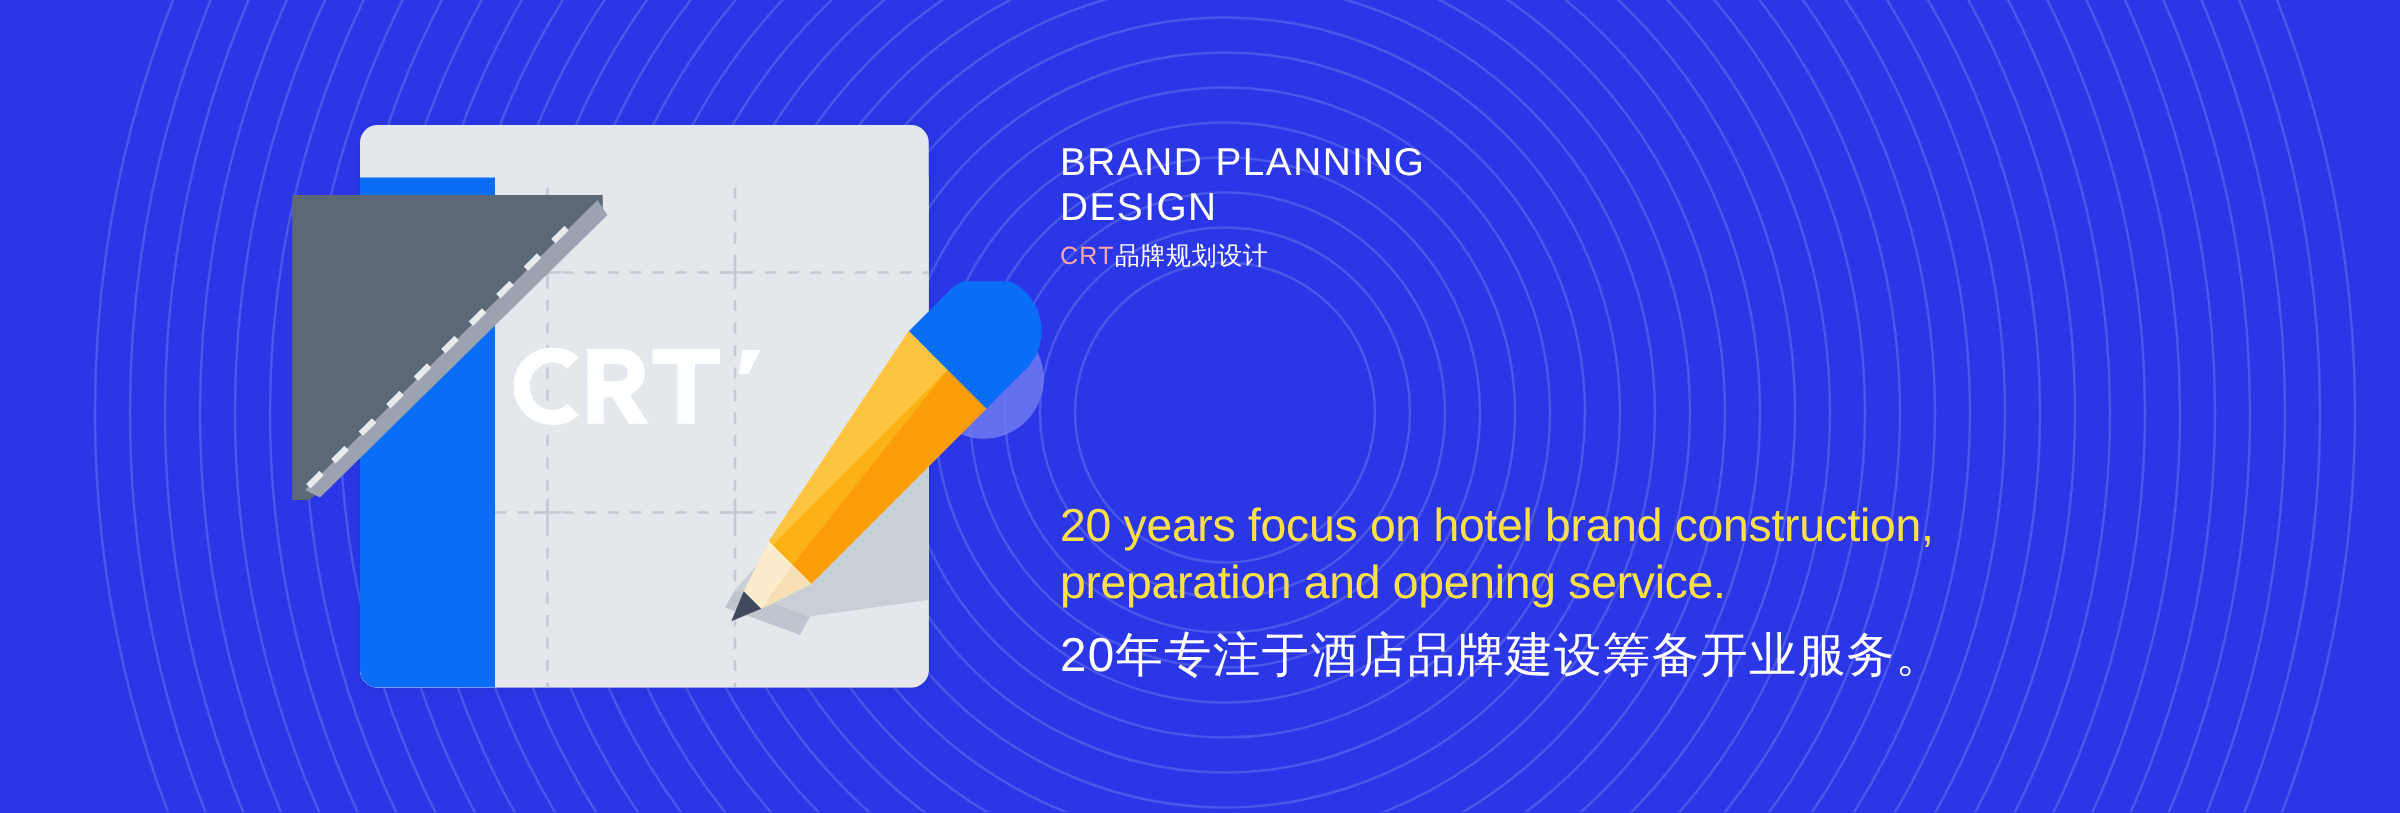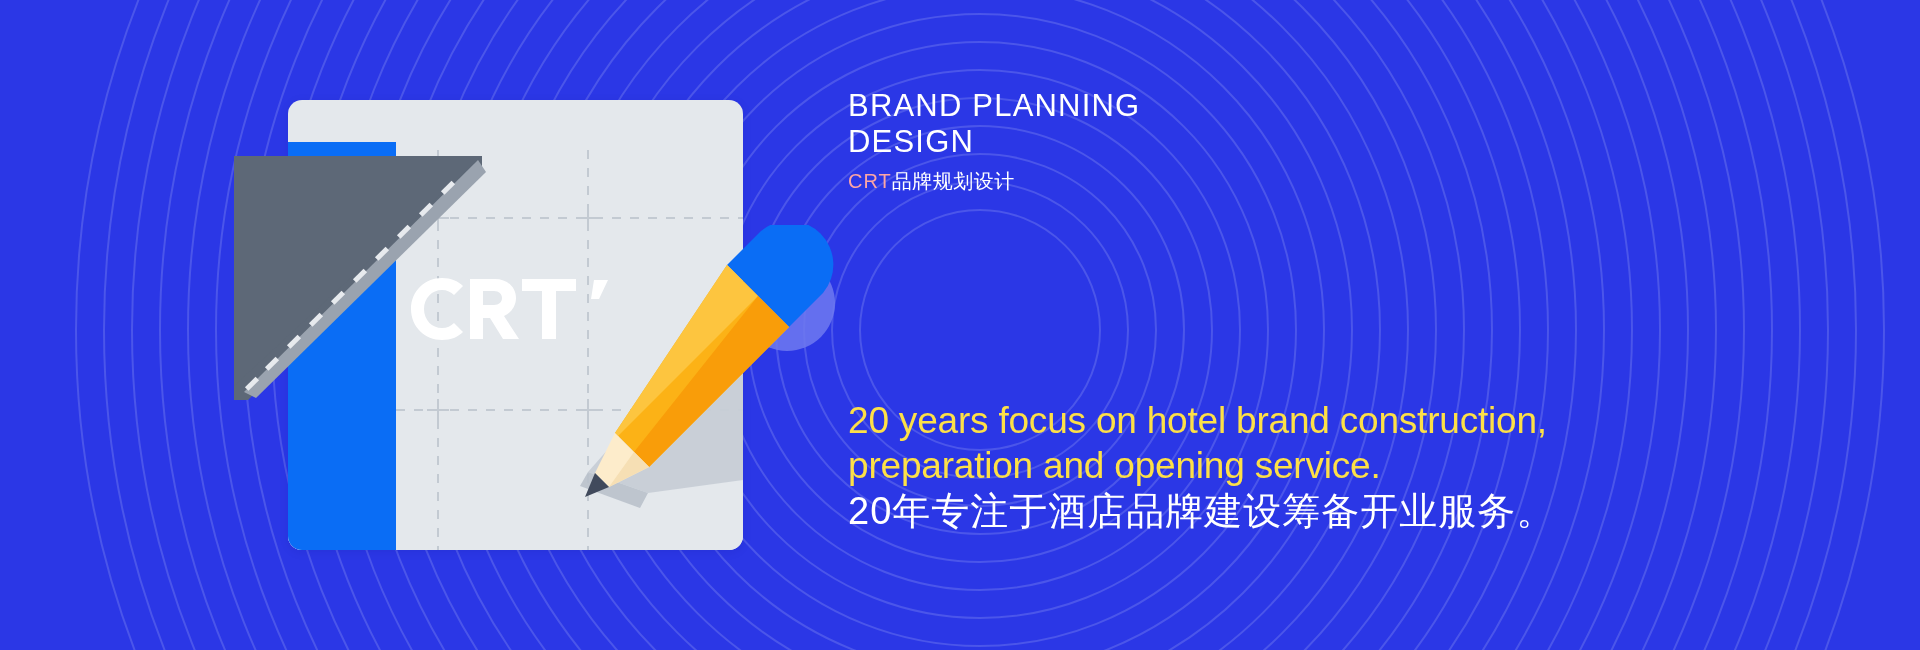--- a/index.html
+++ b/index.html
@@ -104,20 +104,21 @@
     top: 88px;
     width: 760px;
   }
   .brand-title {
     color: #ffffff;
     font-size: 31px;
     line-height: 36px;
     letter-spacing: 1.2px;
     font-weight: 400;
     white-space: pre-line;
+    margin-top: 24px;
   }
   .brand-sub {
     margin-top: 8px;
     font-size: 20px;
     line-height: 26px;
     letter-spacing: 0.5px;
     color: #ffffff;
   }
   .brand-sub .crt-mark {
     color: #fca5a5;
@@ -133,20 +134,21 @@
   .slogan-en {
     color: #fde047;
     font-size: 37px;
     line-height: 45px;
     font-weight: 400;
     font-stretch: condensed;
     white-space: pre-line;
     letter-spacing: -0.2px;
   }
   .slogan-cn {
+    margin-top: 14px;
     color: #ffffff;
     font-size: 38px;
     line-height: 46px;
     letter-spacing: 1px;
     font-weight: 400;
   }
 </style>
 </head>
 <body>
 

